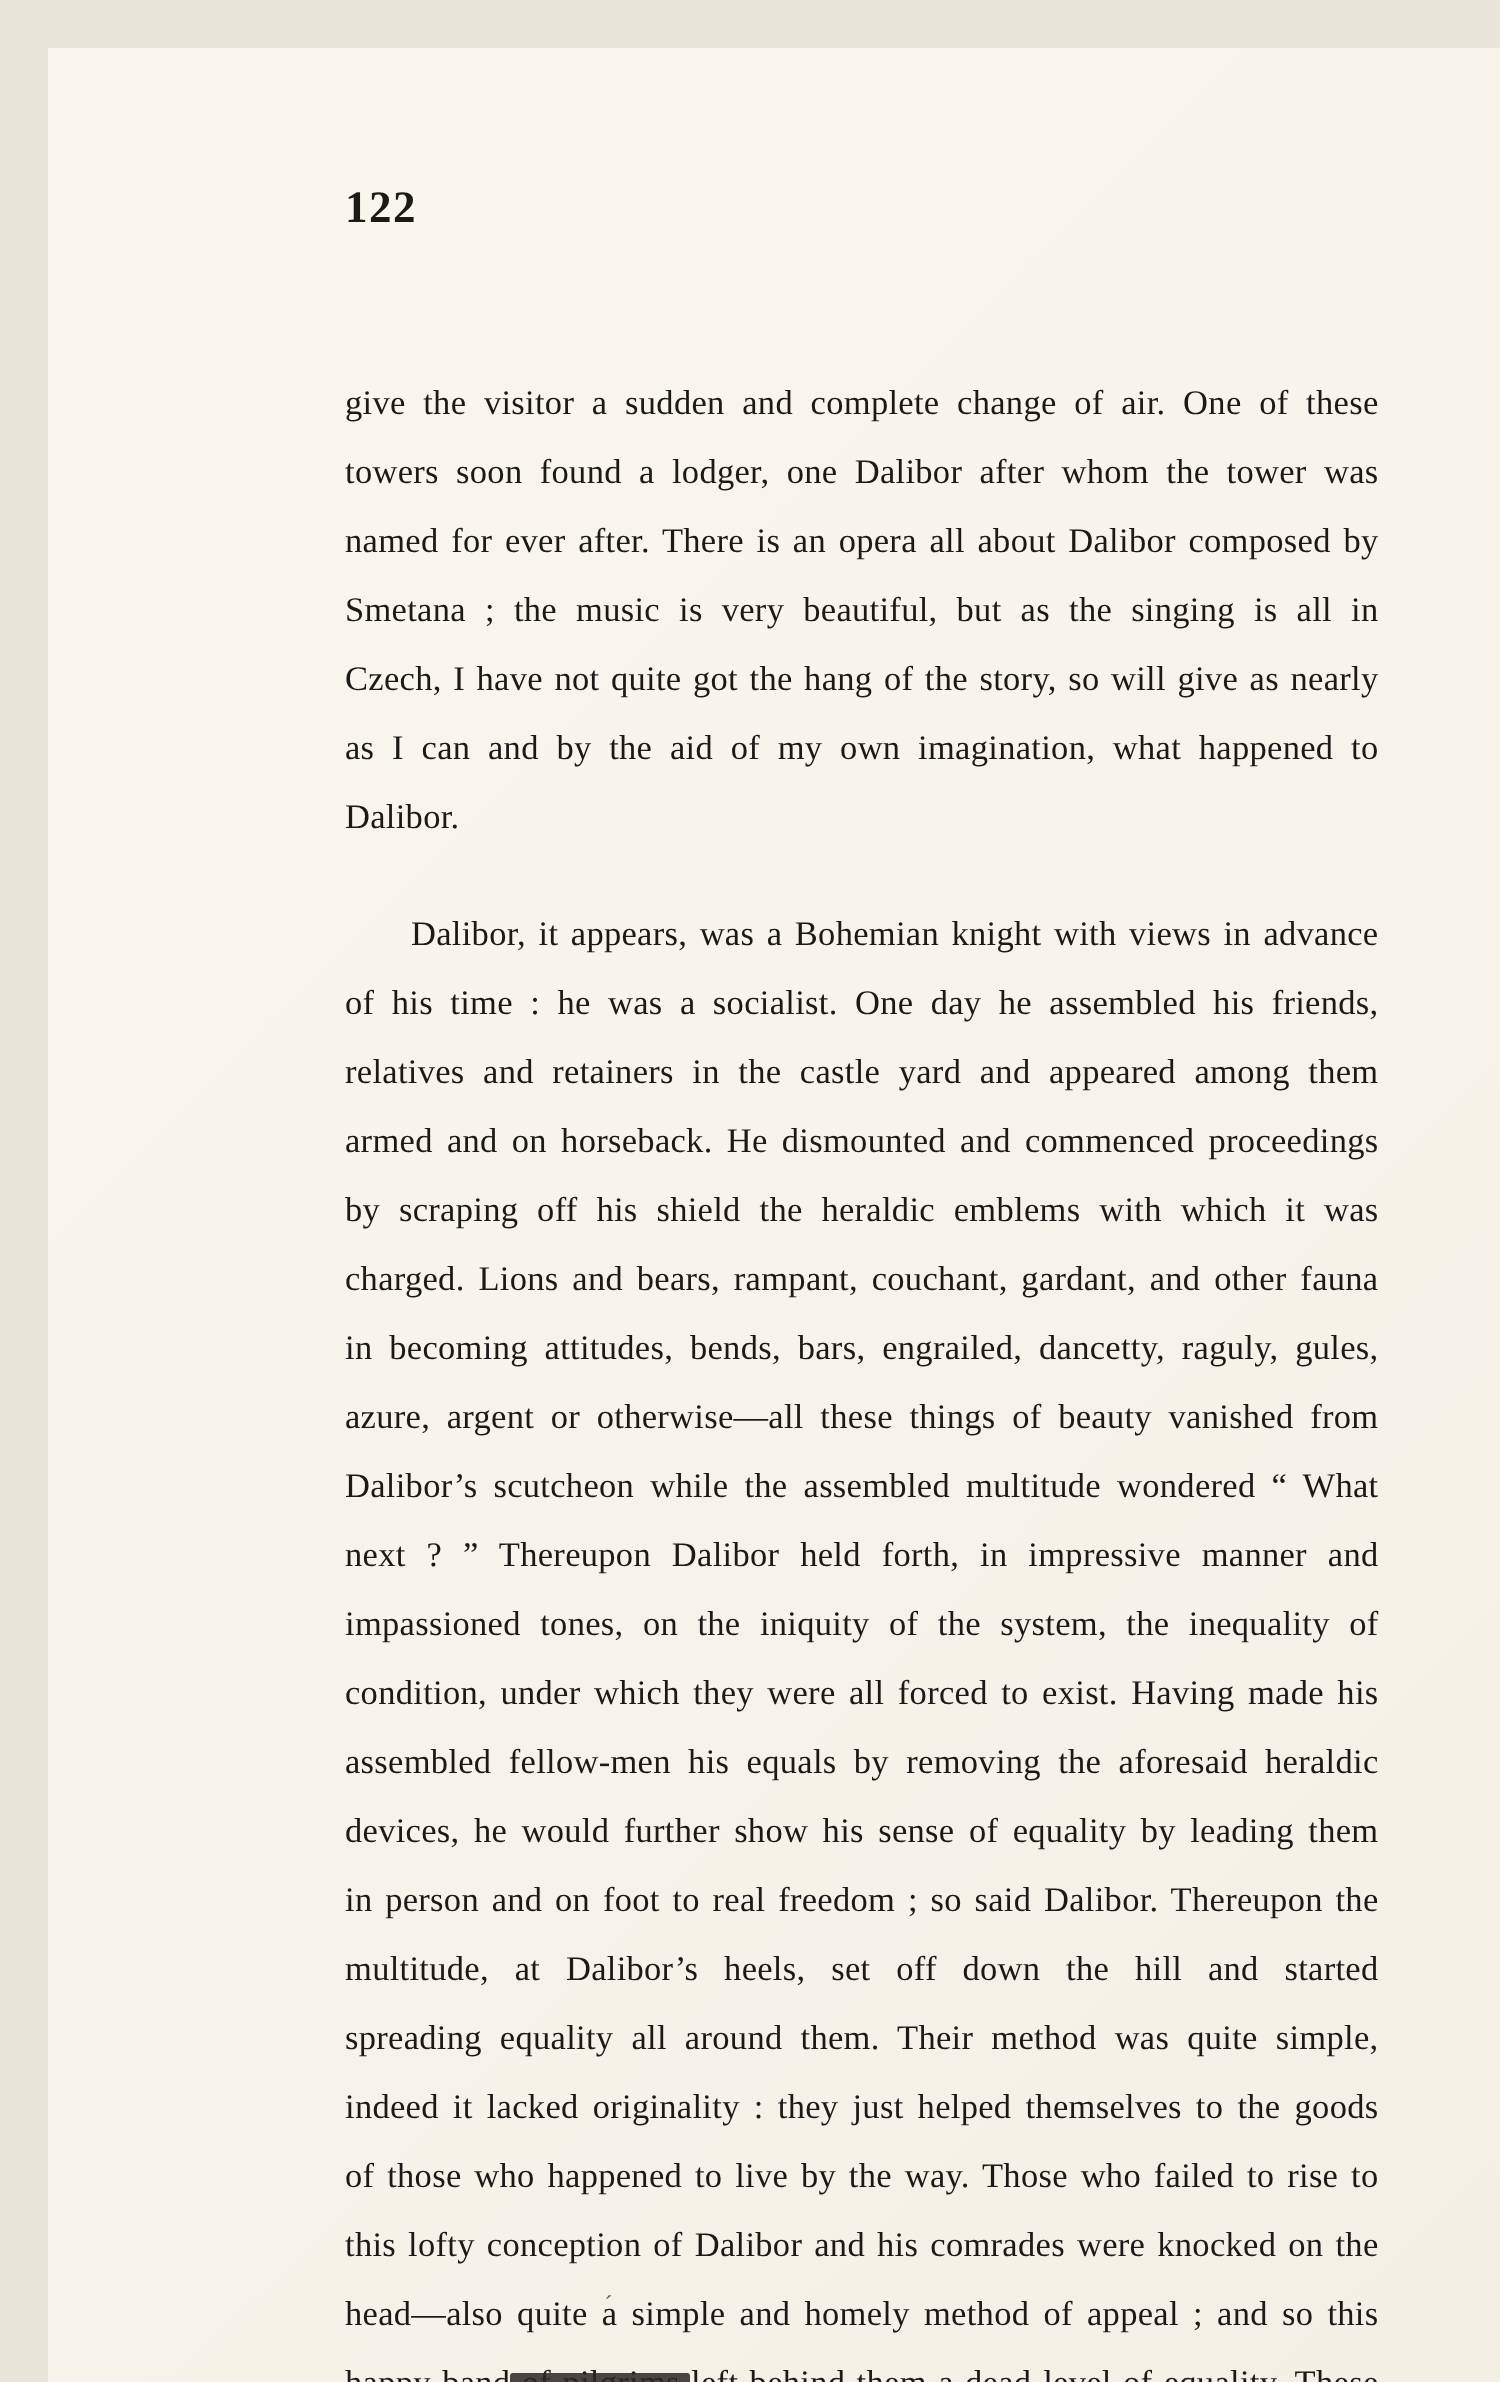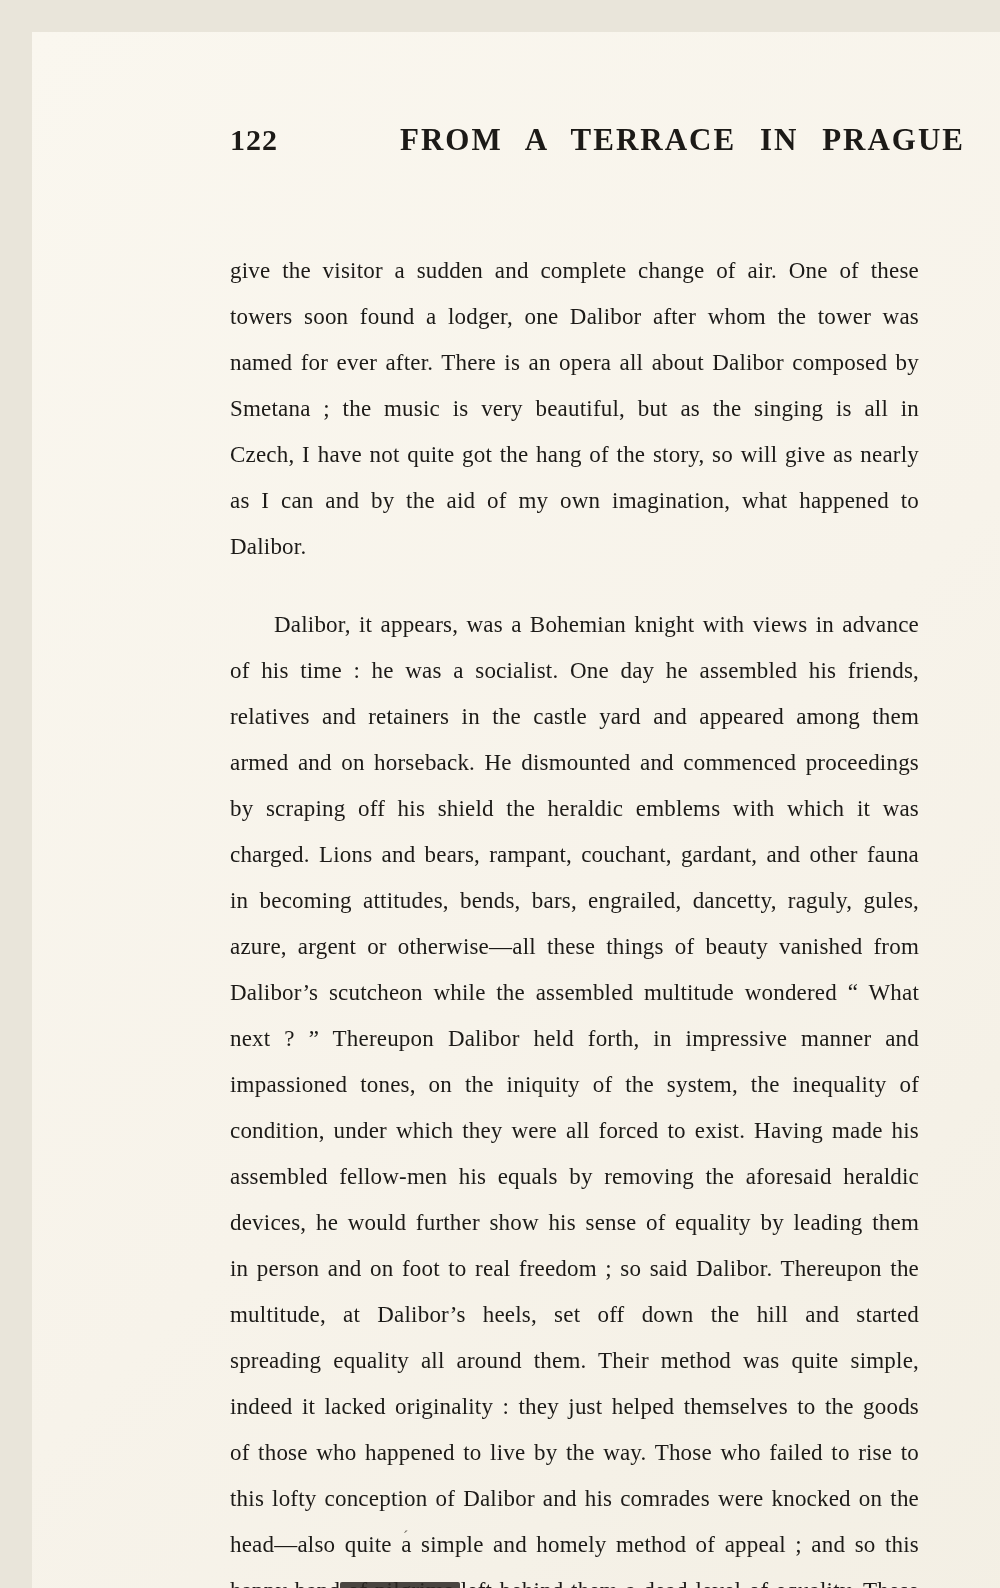--- a/index.html
+++ b/index.html
@@ -82,21 +82,20 @@
   }
 </style>
 </head>
 <body>
 
 <div class="page">
   <div class="page-inner">
 
     <div class="running-head">
       <span class="page-number">122</span>
-      <span class="book-title">FROM A TERRACE IN PRAGUE</span>
     </div>
 
     <div class="body-text">
       <p>give the visitor a sudden and complete change of air.  One of these towers soon found a lodger, one Dalibor after whom the tower was named for ever after.  There is an opera all about Dalibor composed by Smetana ;  the music is very beautiful, but as the singing is all in Czech, I have not quite got the hang of the story, so will give as nearly as I can and by the aid of my own imagination, what happened to Dalibor.</p>
       <p class="indented">Dalibor, it appears, was a Bohemian knight with views in advance of his time : he was a socialist.  One day he assembled his friends, relatives and retainers in the castle yard and appeared among them armed and on horseback.  He dismounted and commenced proceedings by scraping off his shield the heraldic emblems with which it was charged. Lions and bears, rampant, couchant, gardant, and other fauna in becoming attitudes, bends, bars, engrailed, dancetty, raguly, gules, azure, argent or otherwise—all these things of beauty vanished from Dalibor’s scutcheon while the assembled multitude wondered “ What next ? ”  Thereupon Dalibor held forth, in impressive manner and impassioned tones, on the iniquity of the system, the inequality of condition, under which they were all forced to exist.  Having made his assembled fellow-men his equals by removing the aforesaid heraldic devices, he would further show his sense of equality by leading them in person and on foot to real freedom ;  so said Dalibor.  Thereupon the multitude, at Dalibor’s heels, set off down the hill and started spreading equality all around them.  Their method was quite simple, indeed it lacked originality :  they just helped themselves to the goods of those who happened to live by the way.  Those who failed to rise to this lofty conception of Dalibor and his comrades were knocked on the head—also quite a simple and homely method of appeal ; and so this happy band of pilgrims left behind them a dead-level of equality.  These their efforts at social regeneration, their illustration of economic principles, were not appreciated.  Dalibor was captured and invited to take up his residence beneath the trap-door of the tower that was henceforth to be known by his name.</p>
     </div>
 
   </div>
 
   <span class="scan-mark tick">´</span>

